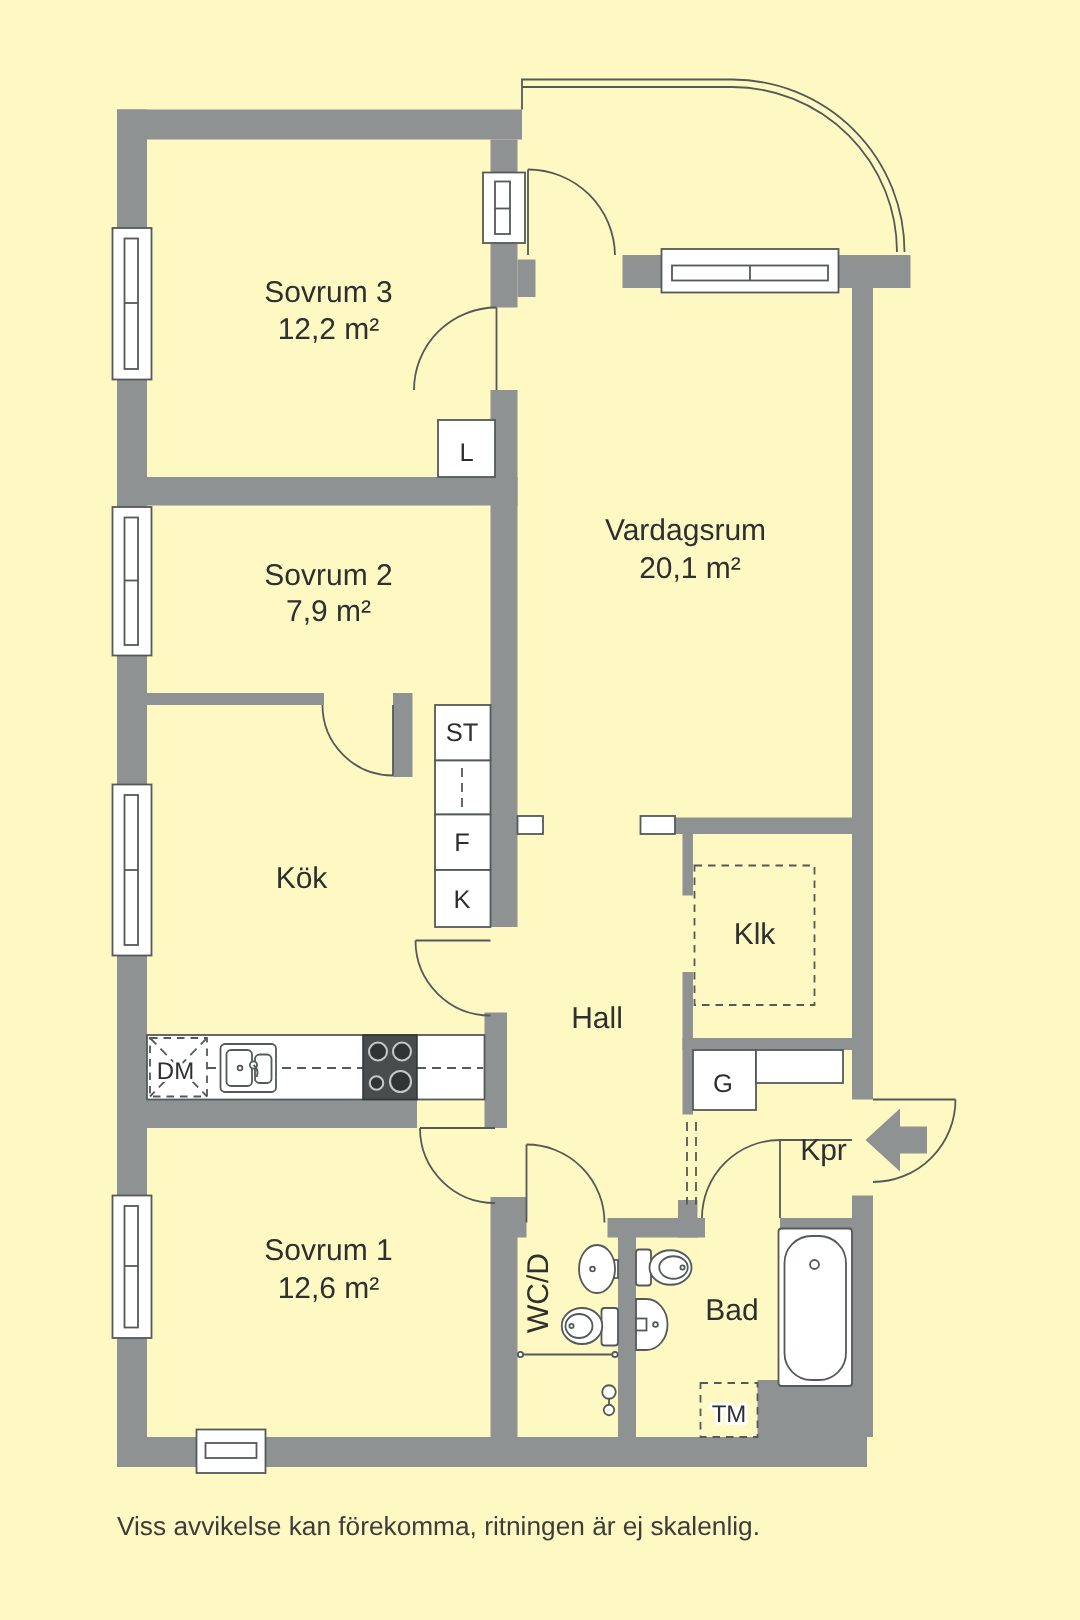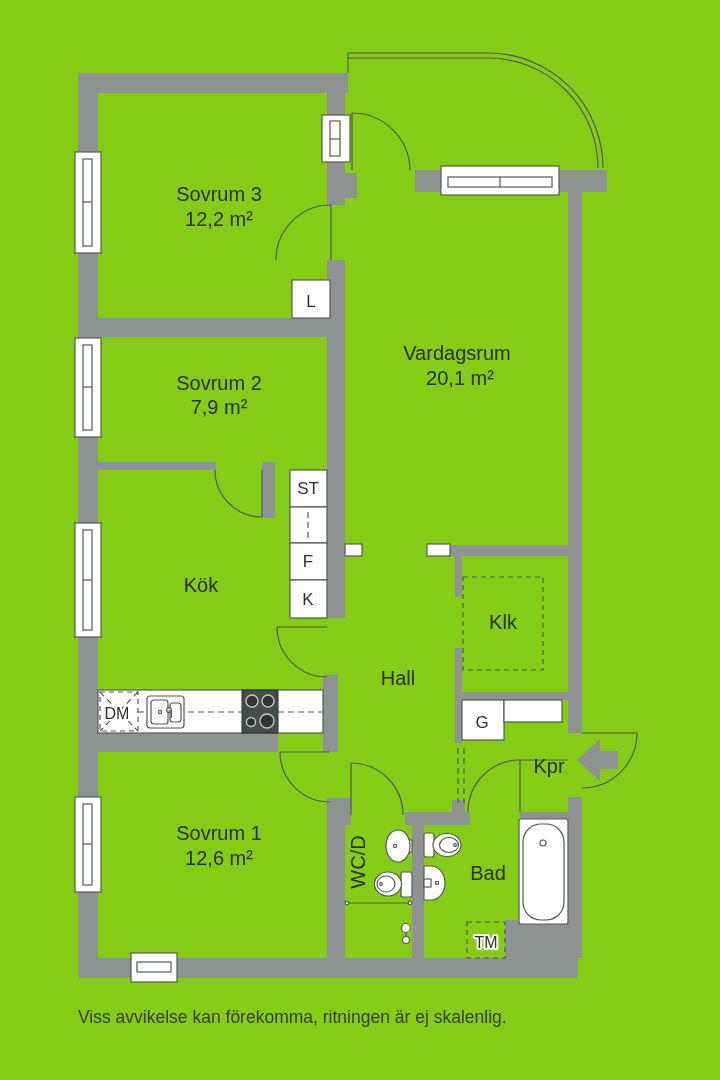--- a/index.html
+++ b/index.html
@@ -1,16 +1,16 @@
 <!DOCTYPE html>
 <html><head>
 <meta charset="utf-8">
 <style>
   html,body{margin:0;padding:0;background:#ffffff;}
-  .page{position:relative;width:720px;height:1080px;background:#84cc16;overflow:hidden;}
+  .page{position:relative;width:720px;height:1080px;background:#fef9c3;overflow:hidden;}
   svg{display:block;}
   text{font-family:"Liberation Sans","DejaVu Sans",sans-serif;fill:#2d2f30;}
   .room-label{font-size:20px;}
   .small-label{font-size:17px;}
   .tiny-label{font-size:16px;}
   .halo{paint-order:stroke;stroke:#ffffff;stroke-width:4px;stroke-linejoin:round;}
   .footer-text{font-size:17.5px;fill:#3c3c3c;}
   .wall{fill:#8e9292;}
   .thin{stroke:#54595a;stroke-width:1.2;fill:none;}
   .whitebox{fill:#ffffff;stroke:#54595a;stroke-width:1.2;}

